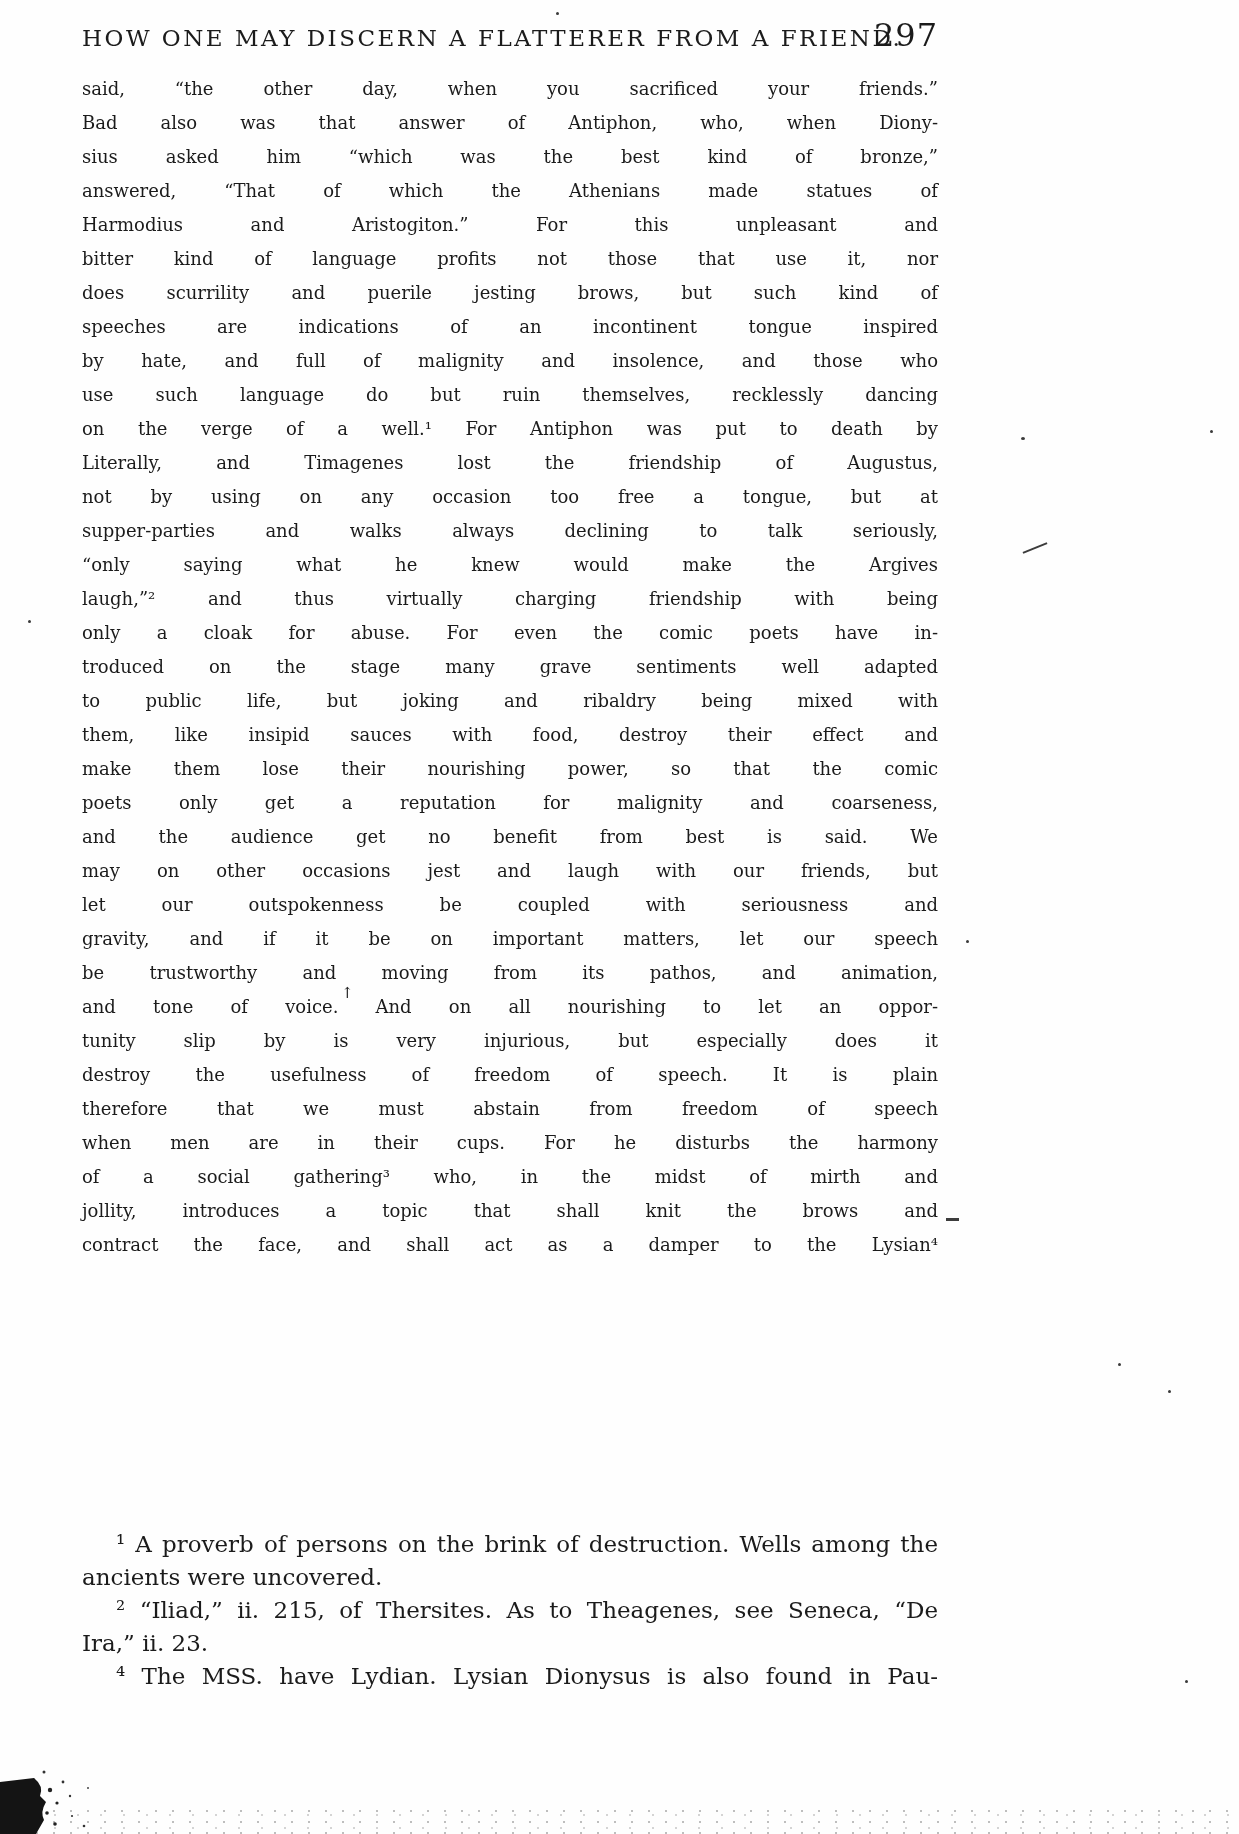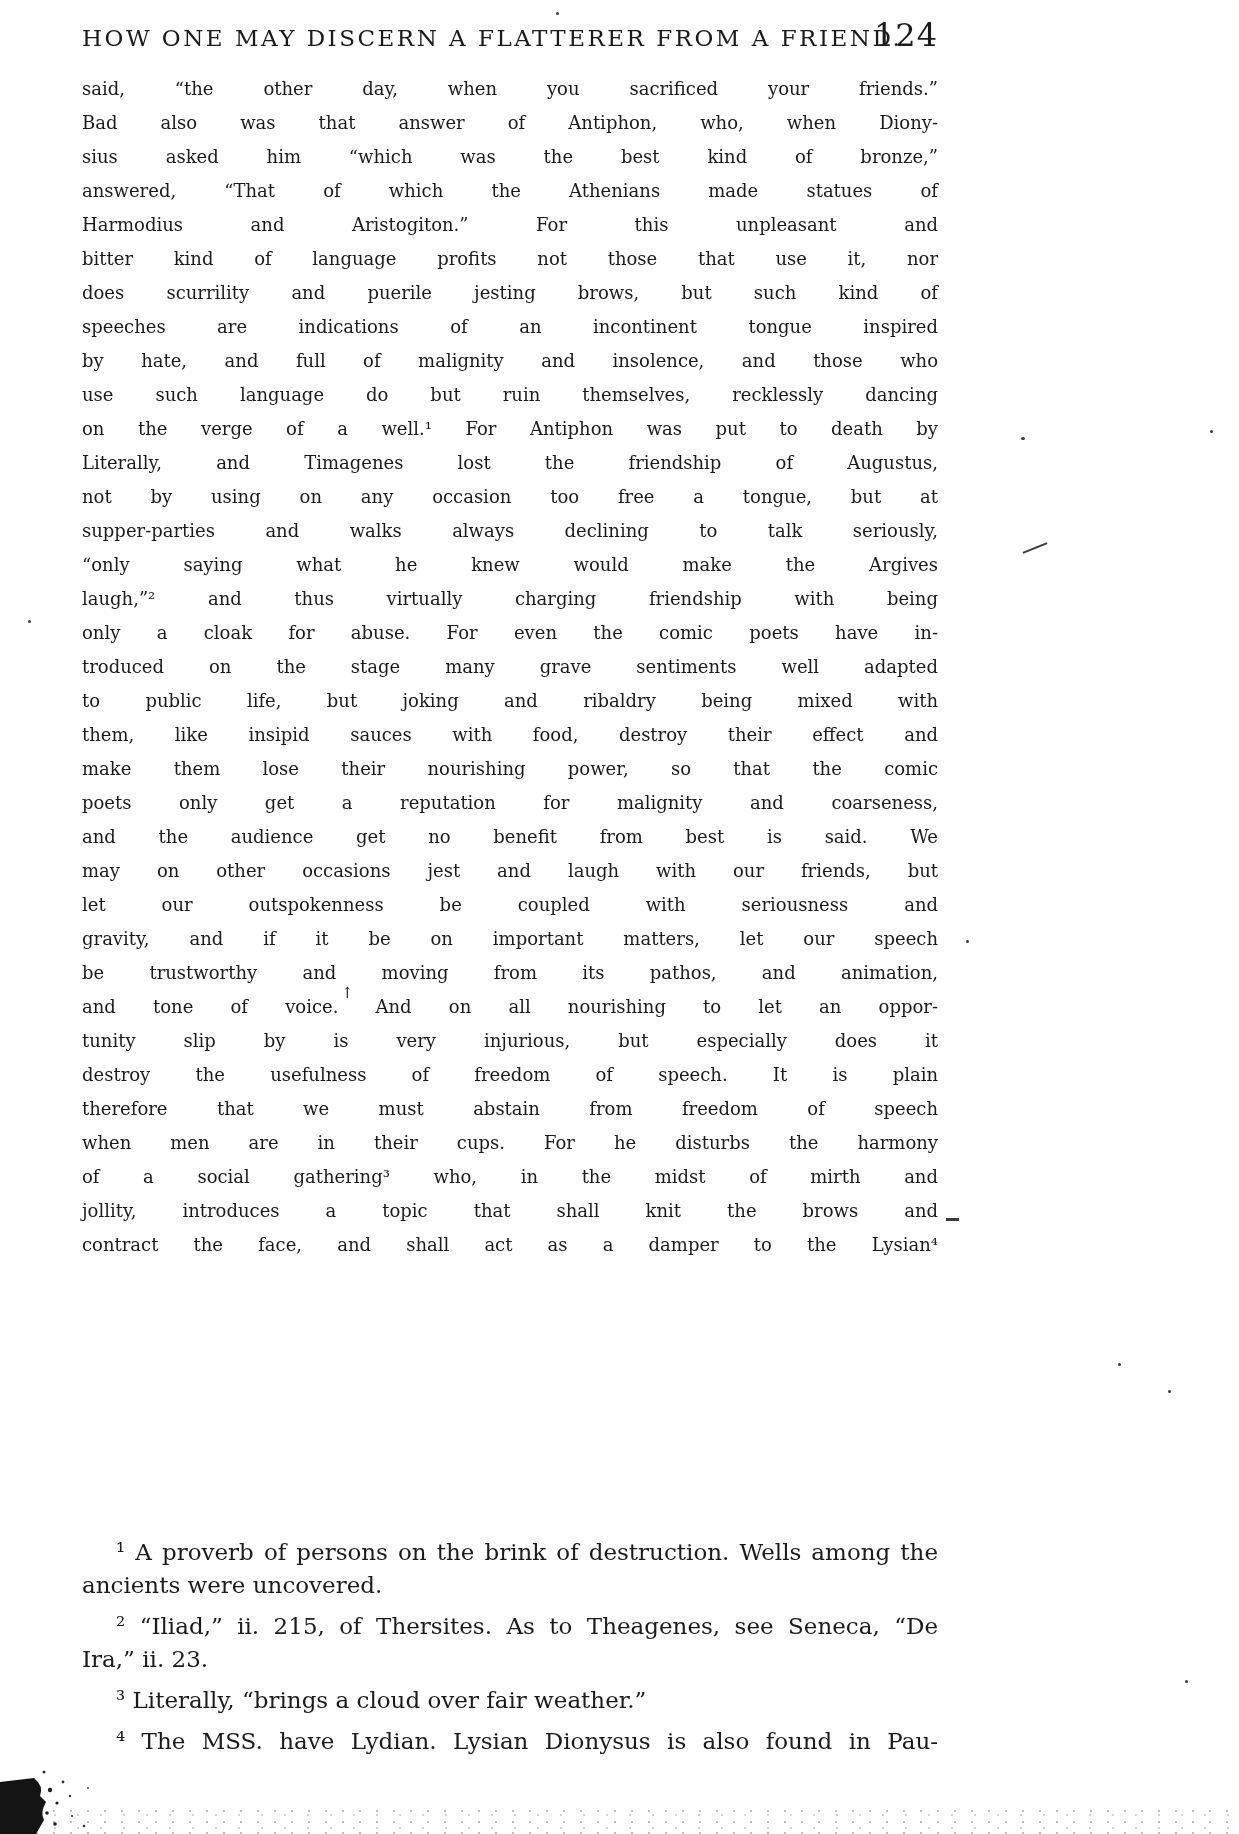--- a/index.html
+++ b/index.html
@@ -39,21 +39,21 @@
     overflow:visible;
     white-space:normal;
   }
   .footnotes{
     position:absolute;top:1528px;left:82px;width:856px;
   }
   .fline{
     line-height:33px;
     font-size:23px;
   }
-  .fline.indent{text-indent:34px;margin-top:8px;}
+  .fline.indent{text-indent:34px;}
   .fline.justify{text-align:justify;text-align-last:justify;}
   
   .ink-blob{
     position:absolute;left:0;top:1768px;width:120px;height:66px;
     pointer-events:none;
   }
   .noise-band{
     position:absolute;left:0;bottom:0;width:100%;height:26px;
     background-image:
       radial-gradient(circle at 3px 3px, rgba(20,20,20,.55) 0 1.2px, transparent 1.4px),
@@ -69,21 +69,21 @@
     font-size:15px;color:#222;pointer-events:none;
   }
 </style>
 </head>
 <body>
 
 <div class="page">
 
   <header class="header">
     <div class="running-head">HOW ONE MAY DISCERN A FLATTERER FROM A FRIEND.</div>
-    <div class="page-number">124</div>
+    <div class="page-number">297</div>
   </header>
 
   <main class="main-text">
       <div class="line">said, “the other day, when you sacrificed your friends.”</div>
       <div class="line">Bad also was that answer of Antiphon, who, when Diony-</div>
       <div class="line">sius asked him “which was the best kind of bronze,”</div>
       <div class="line">answered, “That of which the Athenians made statues of</div>
       <div class="line">Harmodius and Aristogiton.”  For this unpleasant and</div>
       <div class="line">bitter kind of language profits not those that use it, nor</div>
       <div class="line">does scurrility and puerile jesting brows, but such kind of</div>
@@ -115,21 +115,20 @@
       <div class="line">of a social gathering³ who, in the midst of mirth and</div>
       <div class="line">jollity, introduces a topic that shall knit the brows and</div>
       <div class="line">contract the face, and shall act as a damper to the Lysian⁴</div>
     </main>
 
   <section class="footnotes">
       <div class="fline indent justify">¹ A proverb of persons on the brink of destruction.  Wells among the</div>
       <div class="fline">ancients were uncovered.</div>
       <div class="fline indent justify">² “Iliad,” ii. 215, of Thersites.  As to Theagenes, see Seneca, “De</div>
       <div class="fline">Ira,” ii. 23.</div>
-      <div class="fline indent">³ Literally, “brings a cloud over fair weather.”</div>
       <div class="fline indent justify">⁴ The MSS. have Lydian.  Lysian Dionysus is also found in Pau-</div>
     </section>
 
   <span class="caret-artifact">↑</span>
 
   <svg class="ink-blob" viewBox="0 0 120 66" xmlns="http://www.w3.org/2000/svg" aria-hidden="true">
     <path d="M0,14 L34,10 Q44,18 40,28 L46,34 Q40,44 44,52 L36,66 L0,66 Z" fill="#141414"></path>
     <circle cx="50" cy="22" r="2.2" fill="#222"></circle>
     <circle cx="57" cy="35" r="1.6" fill="#222"></circle>
     <circle cx="47" cy="45" r="1.8" fill="#222"></circle>

